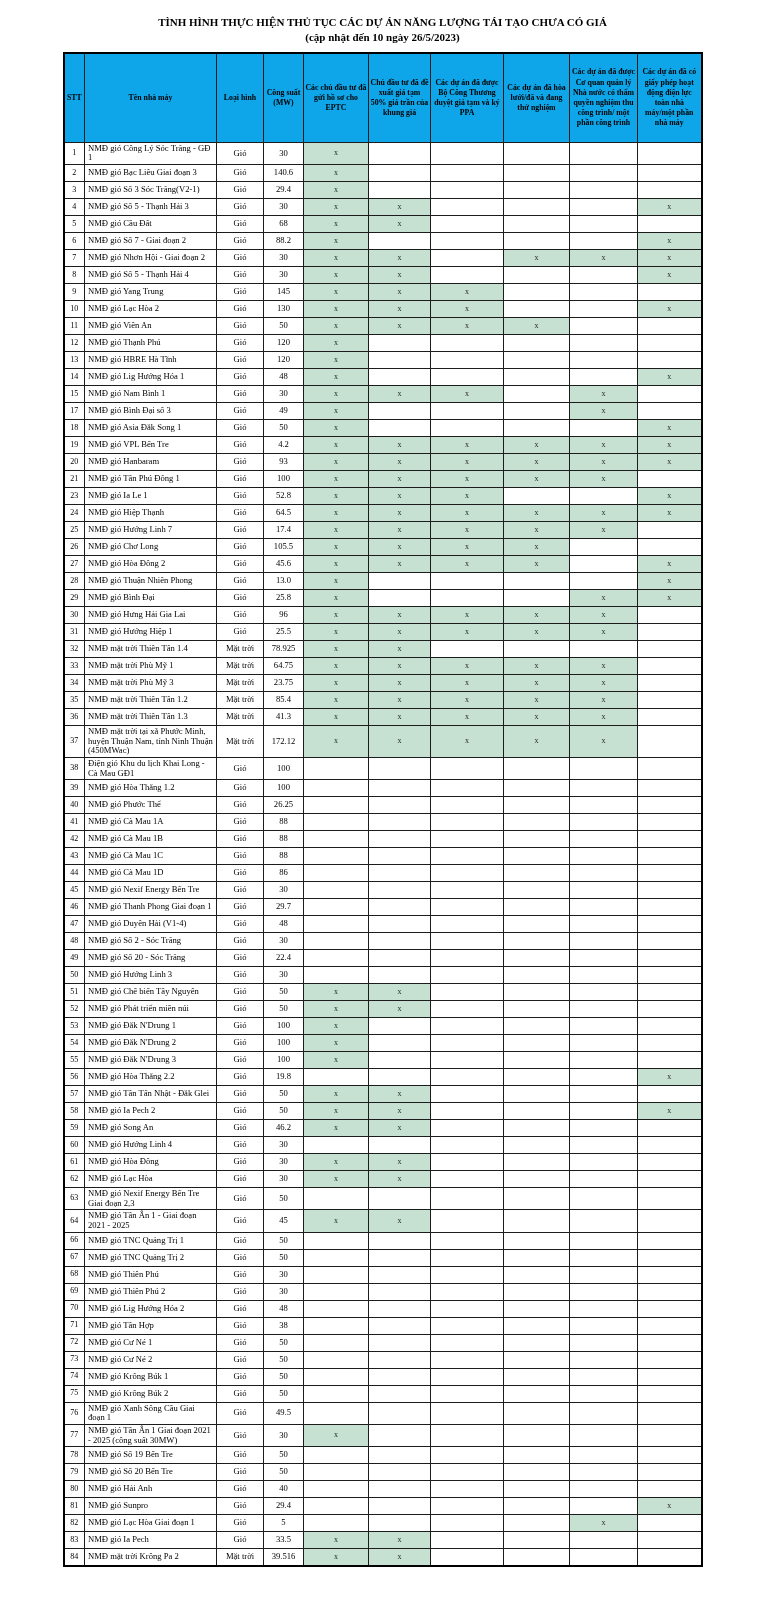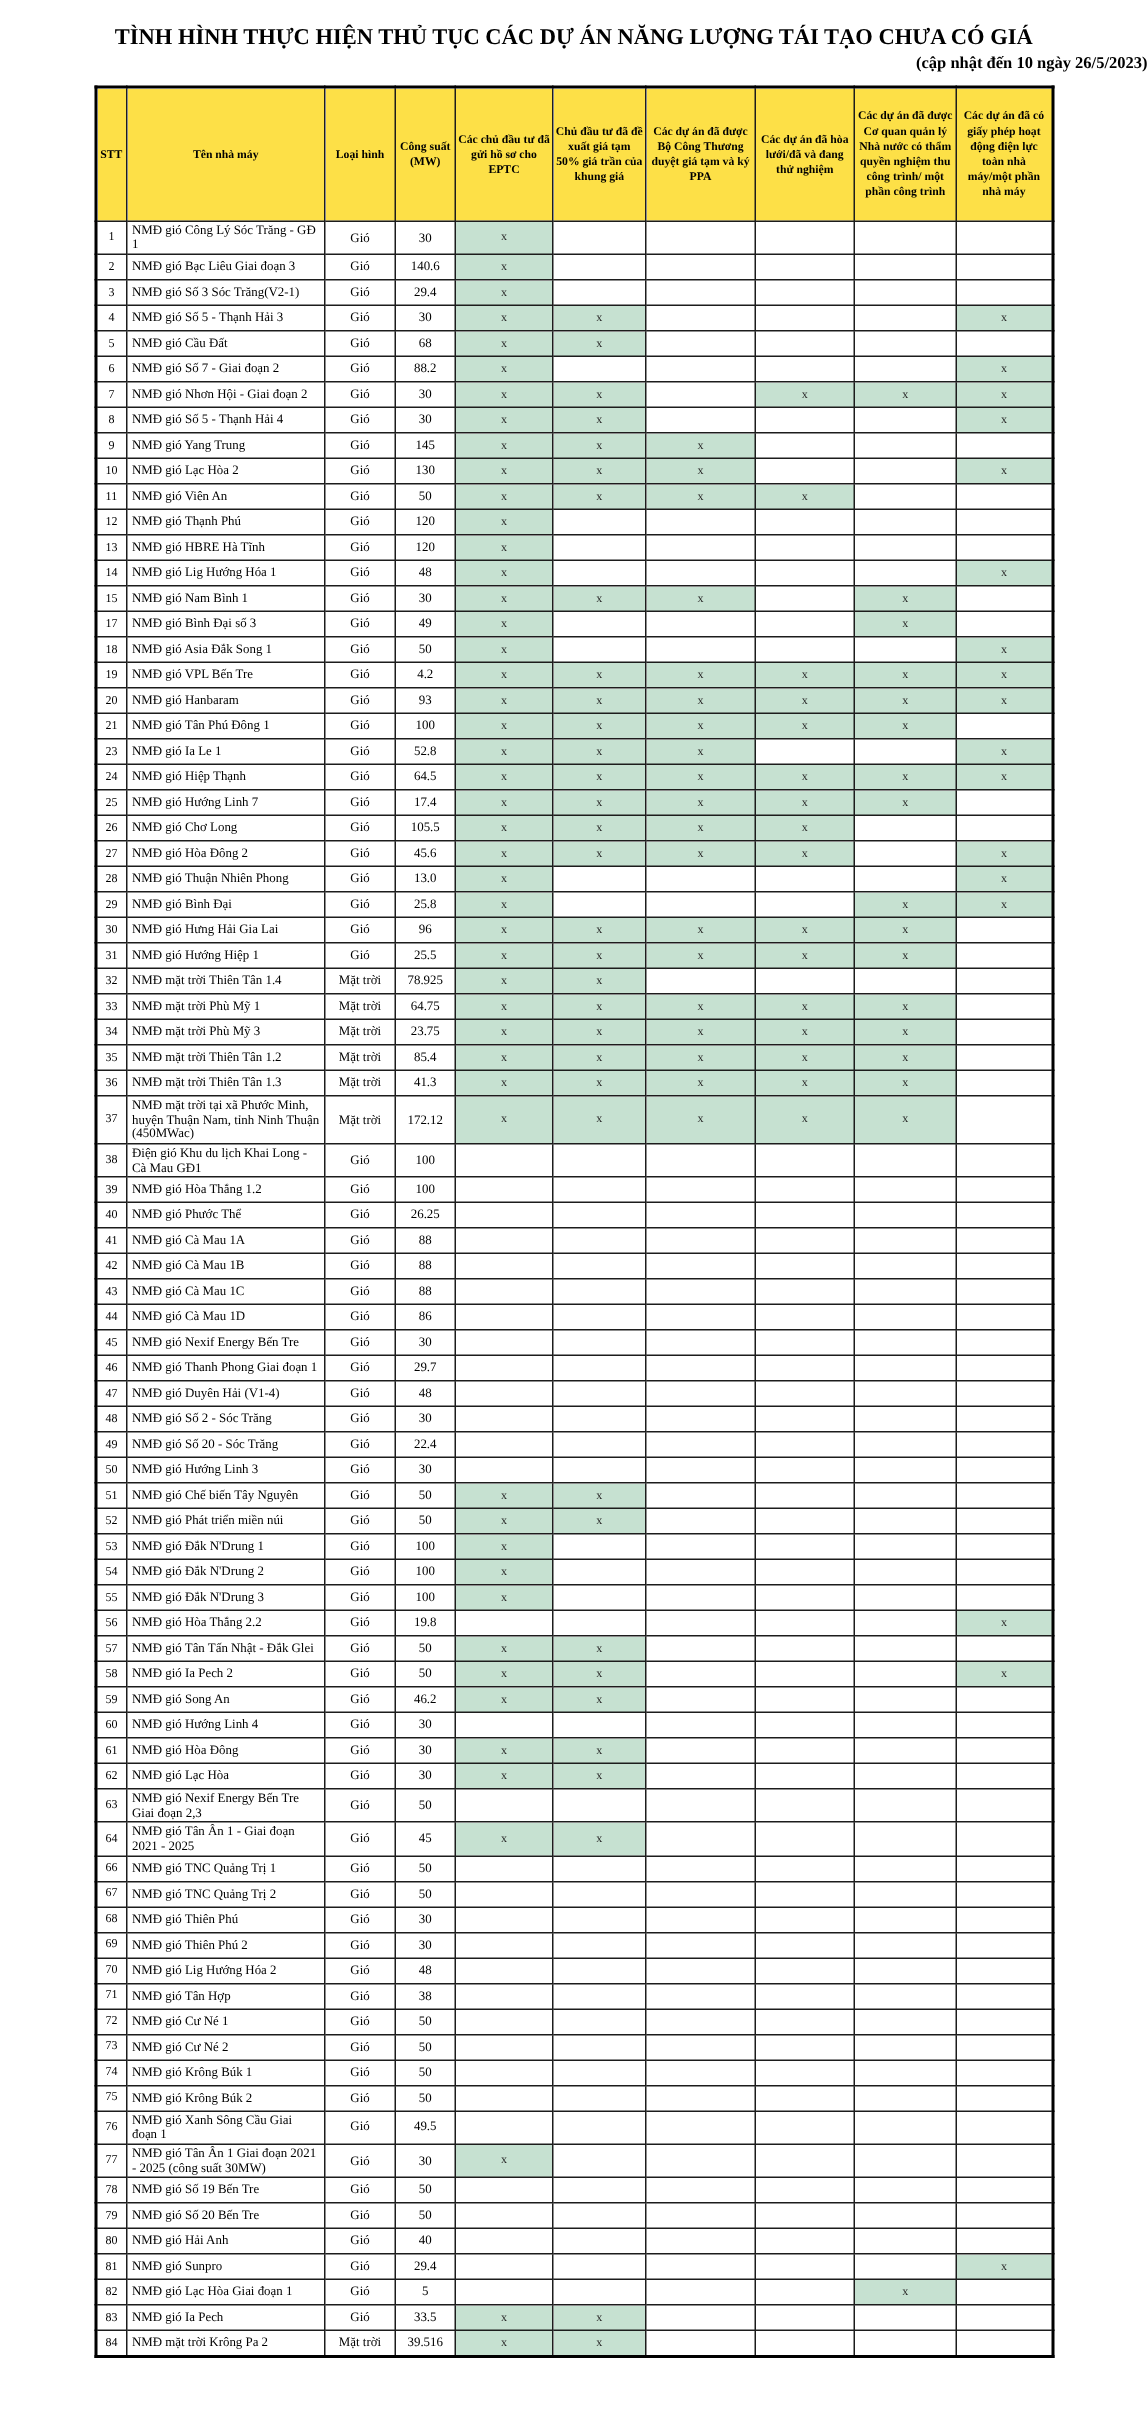--- a/index.html
+++ b/index.html
@@ -1,22 +1,22 @@
 <!DOCTYPE html>
 <html><head>
 <meta charset="utf-8">
 <style>
   html,body { margin:0; padding:0; background:#ffffff; }
   body { width:765px; font-family:"Liberation Serif", serif; color:#000; }
   .page { padding-top:16px; }
-  .title { font-size:15px; font-weight:bold; text-align:center; margin:0 10px; line-height:1.25; }
-  .subtitle { font-size:11px; font-weight:bold; text-align:right; margin:1px 0 9px; }
+  .title { font-size:11px; font-weight:bold; text-align:center; margin:0 10px; line-height:1.25; }
+  .subtitle { font-size:11px; font-weight:bold; text-align:center; margin:1px 0 9px; }
   table.main { border-collapse:collapse; table-layout:fixed; margin:0 auto; width:640px; border:2px solid #000; }
   th, td { border:1px solid #1c1c1c; overflow:hidden; vertical-align:middle; }
-  thead th { font-size:7.8px; font-weight:bold; text-align:center; padding:2px 1px; line-height:1.3; height:84px; background:#fde047; }
+  thead th { font-size:7.8px; font-weight:bold; text-align:center; padding:2px 1px; line-height:1.3; height:84px; background:#0ea5e9; }
   tbody td { font-size:8.6px; height:14px; padding:0 2px; line-height:1.12; }
   td.c-stt { text-align:center; font-size:8px; }
   td.c-name { text-align:left; padding:1px 3px; }
   td.c-type, td.c-mw { text-align:center; }
   td.c-mark { text-align:center; font-size:8px; color:#2a2a2a; }
   td.c-mark.on { background:#c6e1d1; }
 </style>
 </head>
 <body>
 

